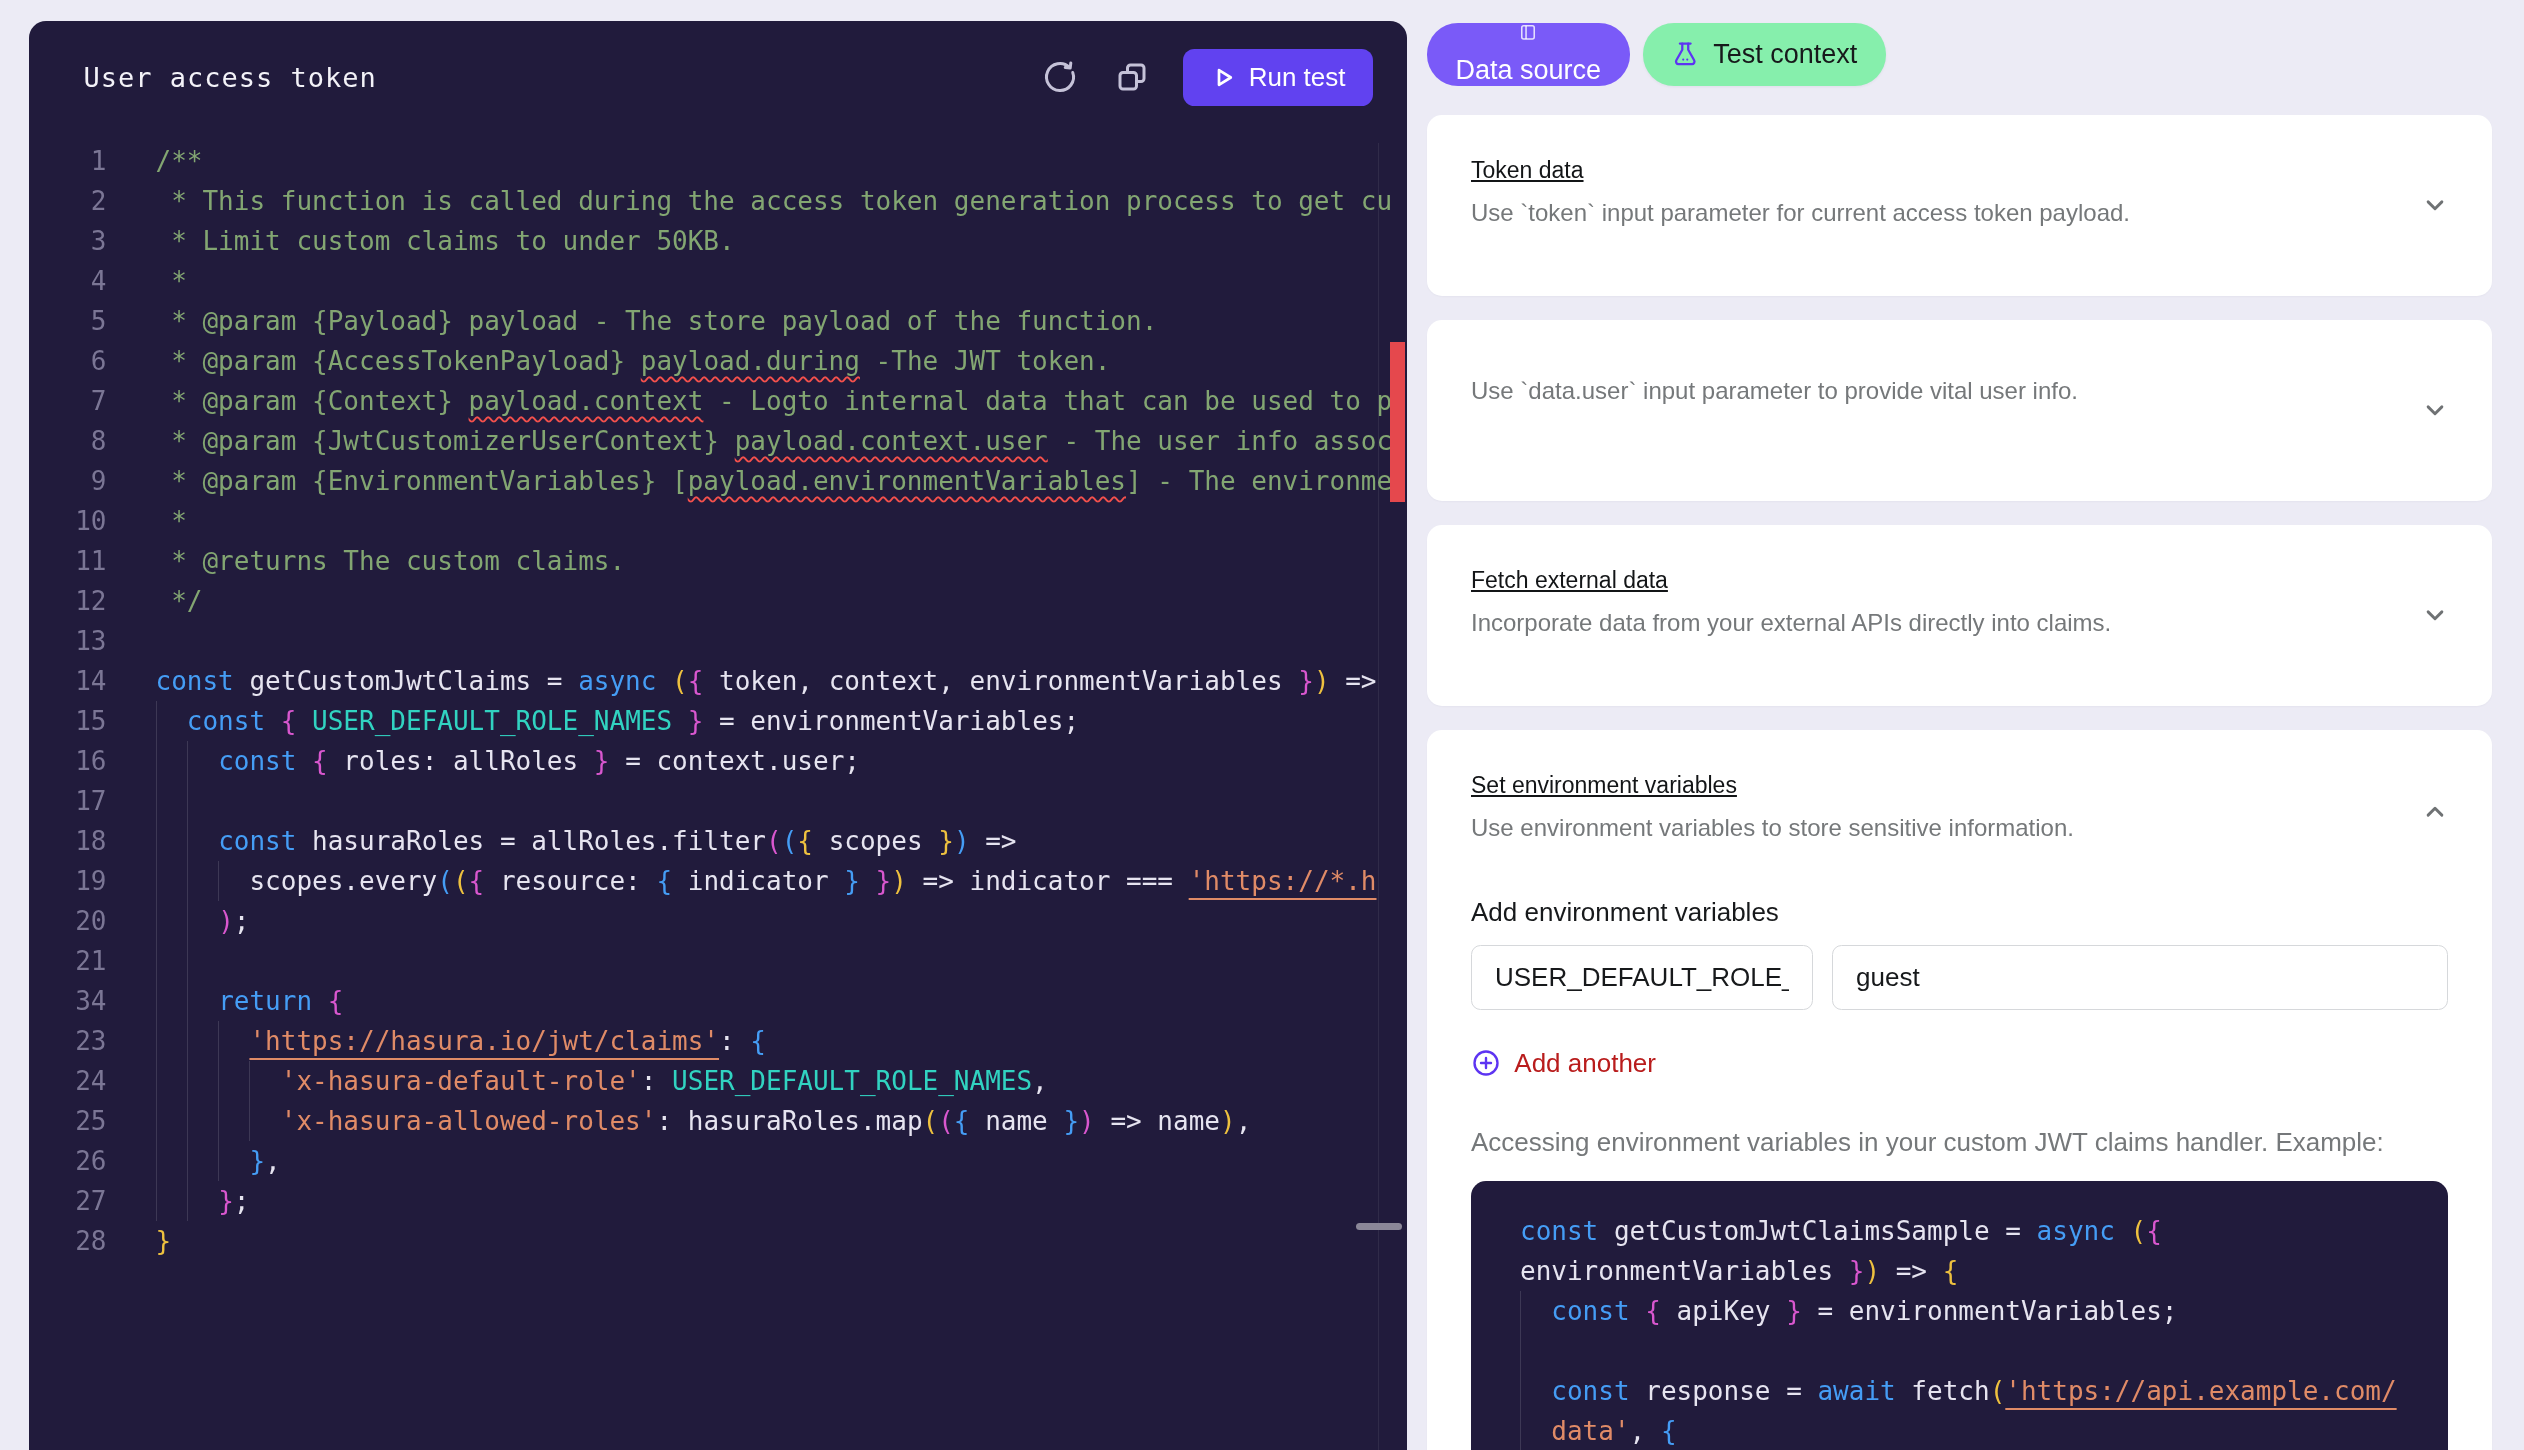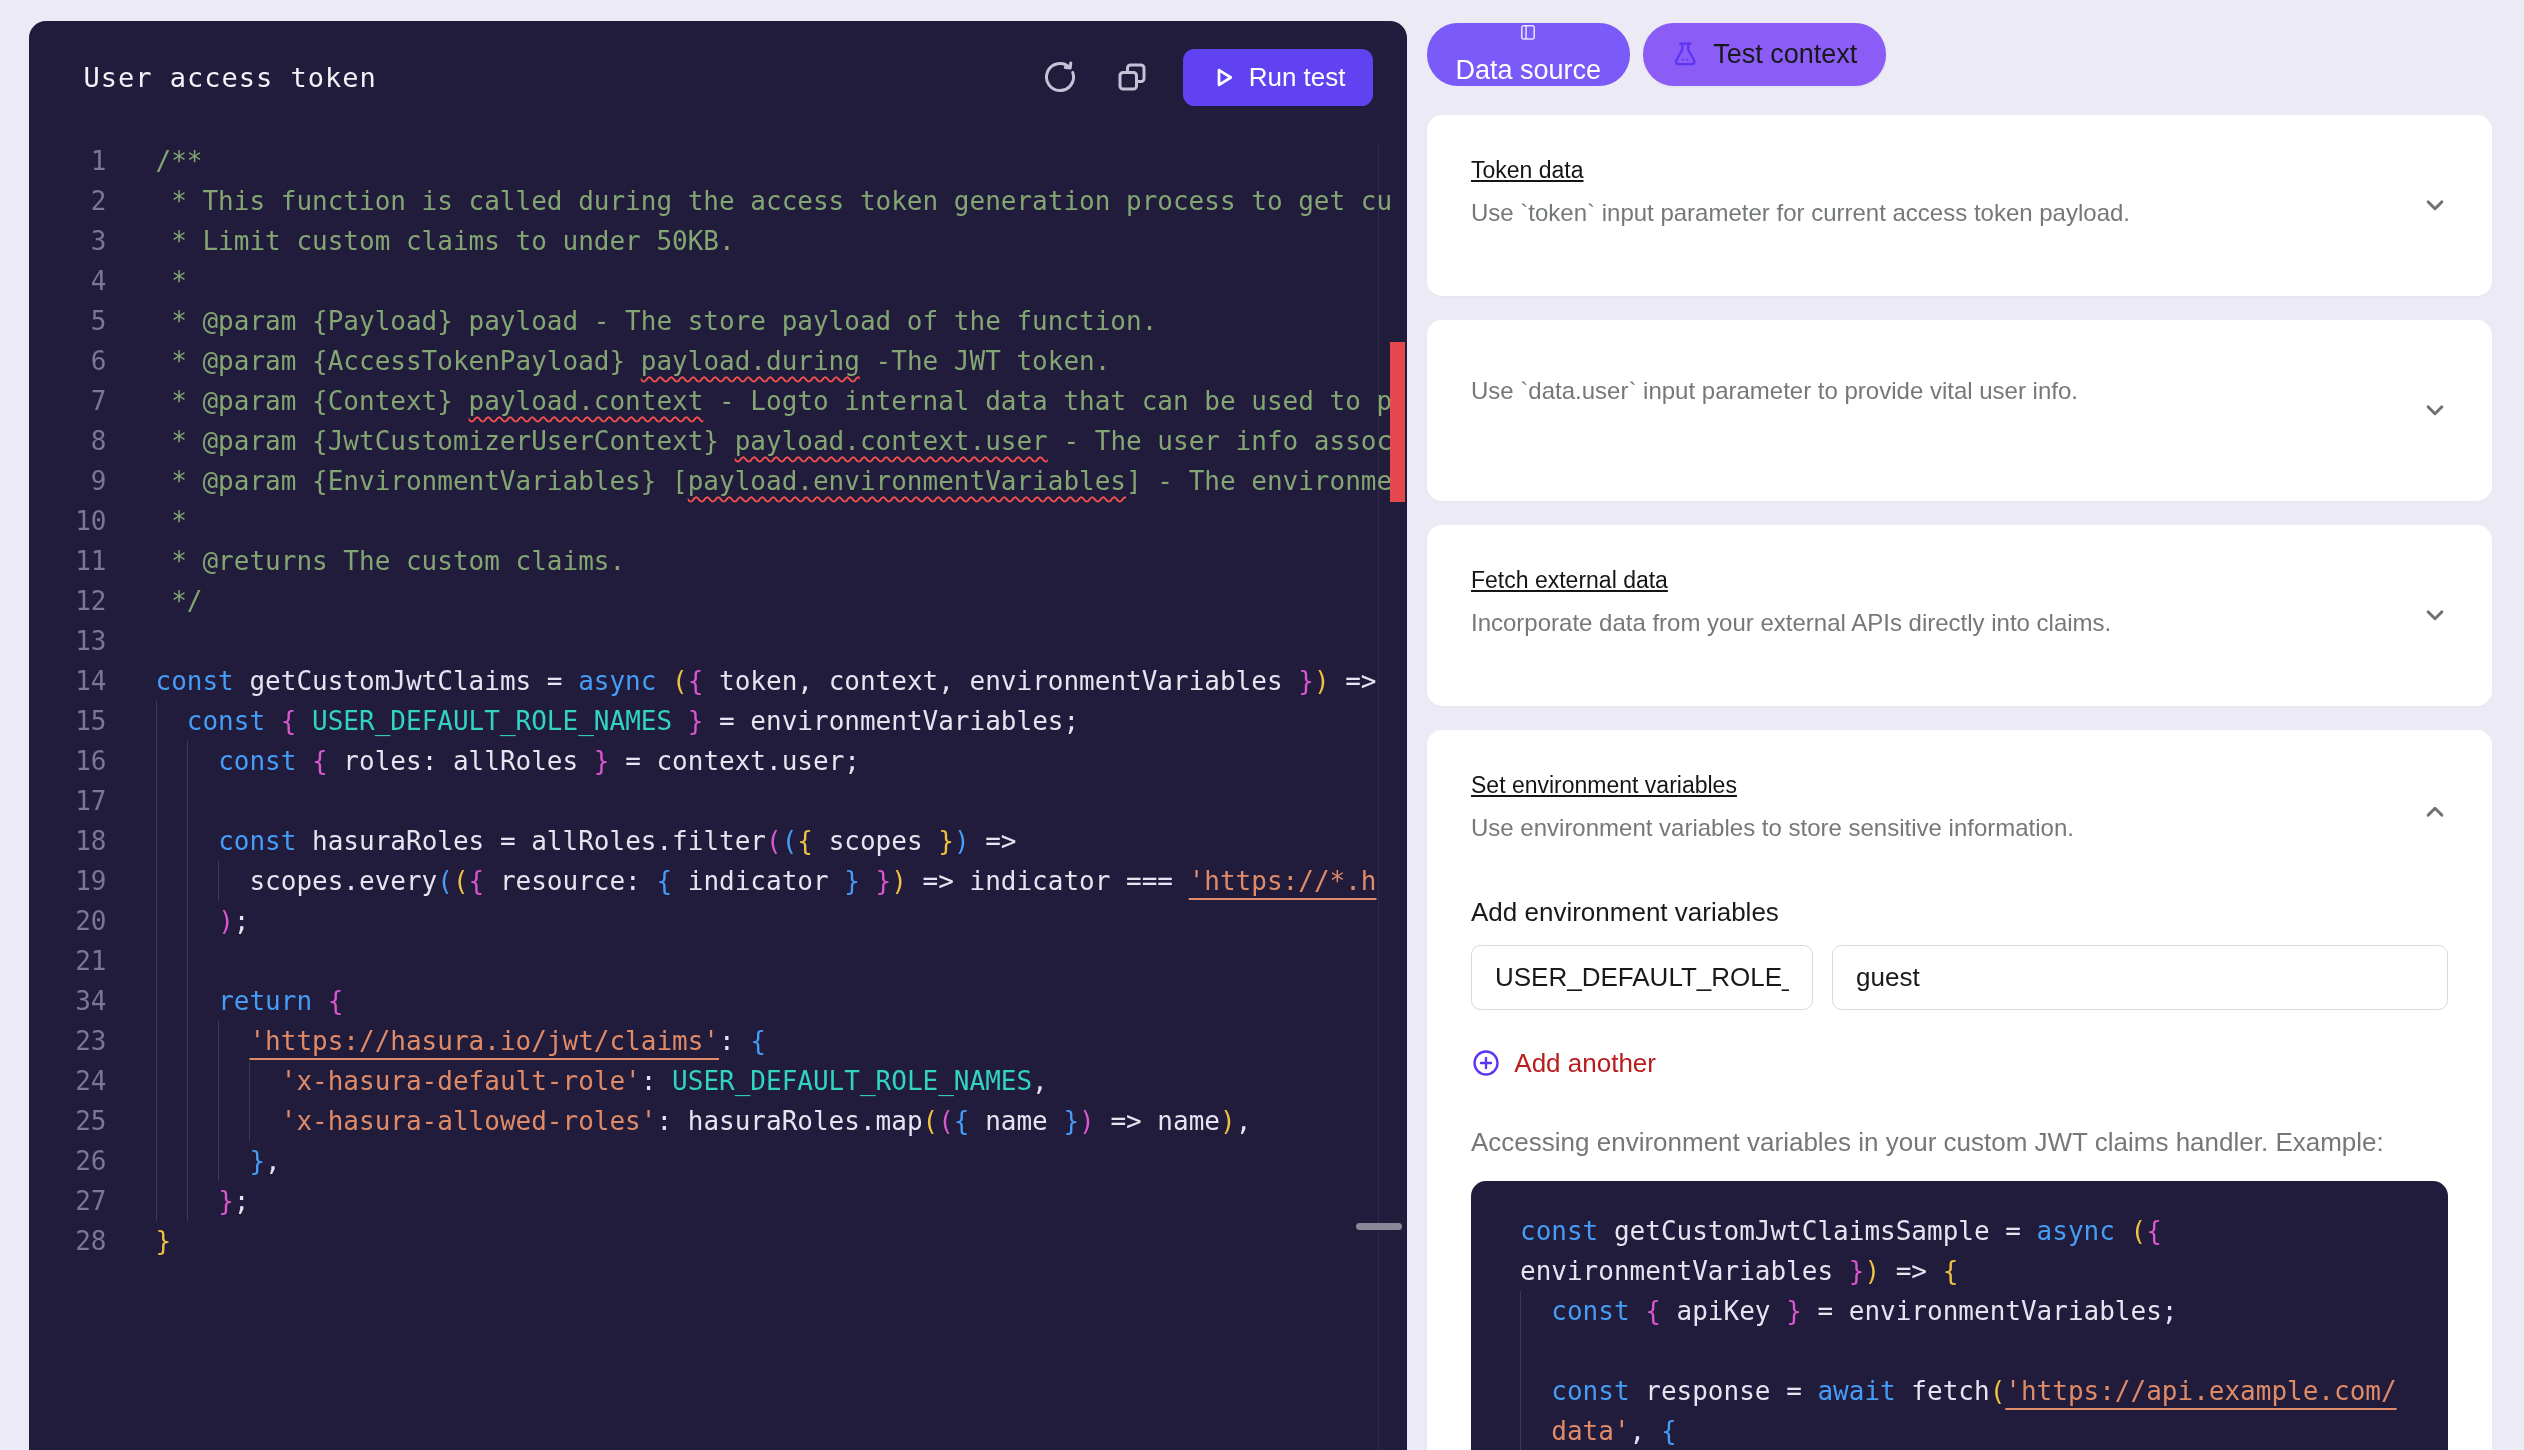--- a/index.html
+++ b/index.html
@@ -56,21 +56,21 @@
   .hscroll { position:absolute; left:1327px; top:1202px; width:46px; height:6.7px; border-radius:3.8px; background:#8b8798; }
 
   
   .panel { position:absolute; left:1427px; top:23px; width:1065px; }
   .tabs { display:flex; align-items:center; gap:13.3px; }
   .tab {
     display:flex; align-items:center; gap:13.3px; height:63px; padding:0 28.5px;
     border-radius:31px; font-size:27px; font-weight:500; cursor:pointer;
   }
   .tab-active { background:#7a5af8; color:#ffffff;flex-direction:column; }
-  .tab-idle { background:#8b5cf6; color:#17191b; box-shadow:0 1px 2.9px rgba(31,27,70,0.06); }
+  .tab-idle { background:#86efac; color:#17191b; box-shadow:0 1px 2.9px rgba(31,27,70,0.06); }
 
   .card {
     position:relative; background:#ffffff; border-radius:15px;
     padding:42px 44px; margin-top:24px; box-shadow:0 1px 1.9px rgba(31,27,70,0.03);
   }
   .card-first { margin-top:28.5px; }
   .card-fixed { height:181px; }
   .card-title { font-size:23px; font-weight:500; color:#131517;text-decoration:underline; }
   .card-desc { margin-top:15px; font-size:24px; color:#75787a; }
   .chev { position:absolute; right:42px; top:50%; transform:translateY(-50%); cursor:pointer; }

